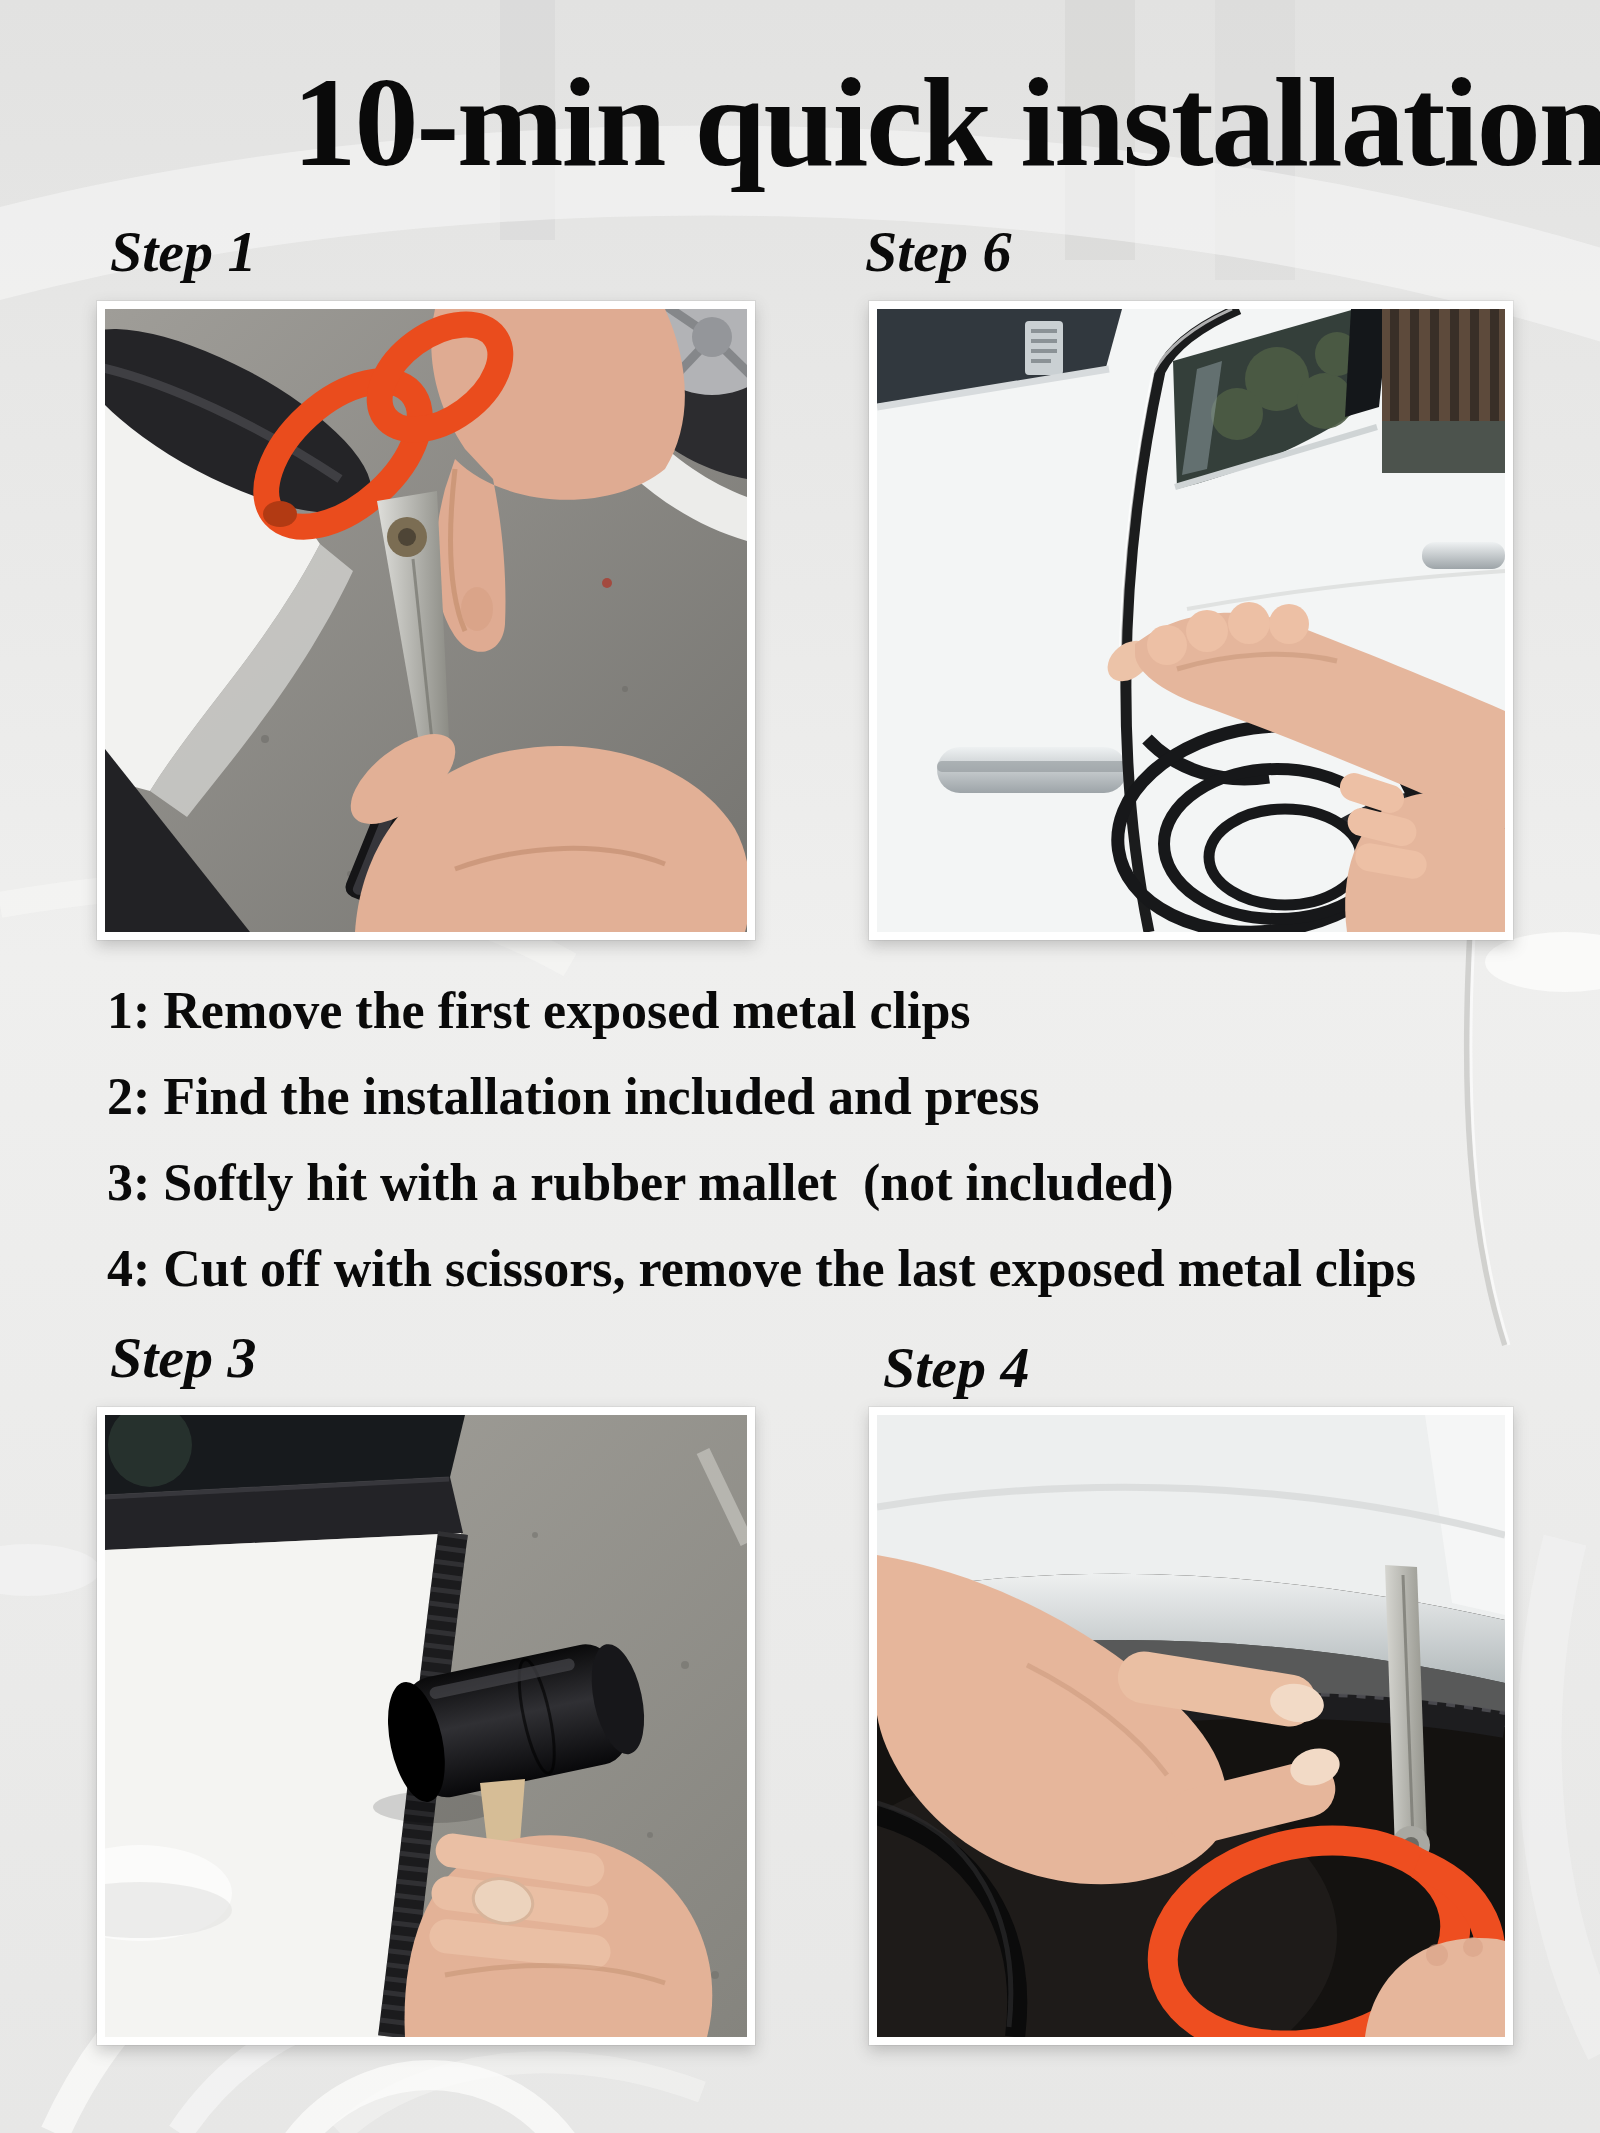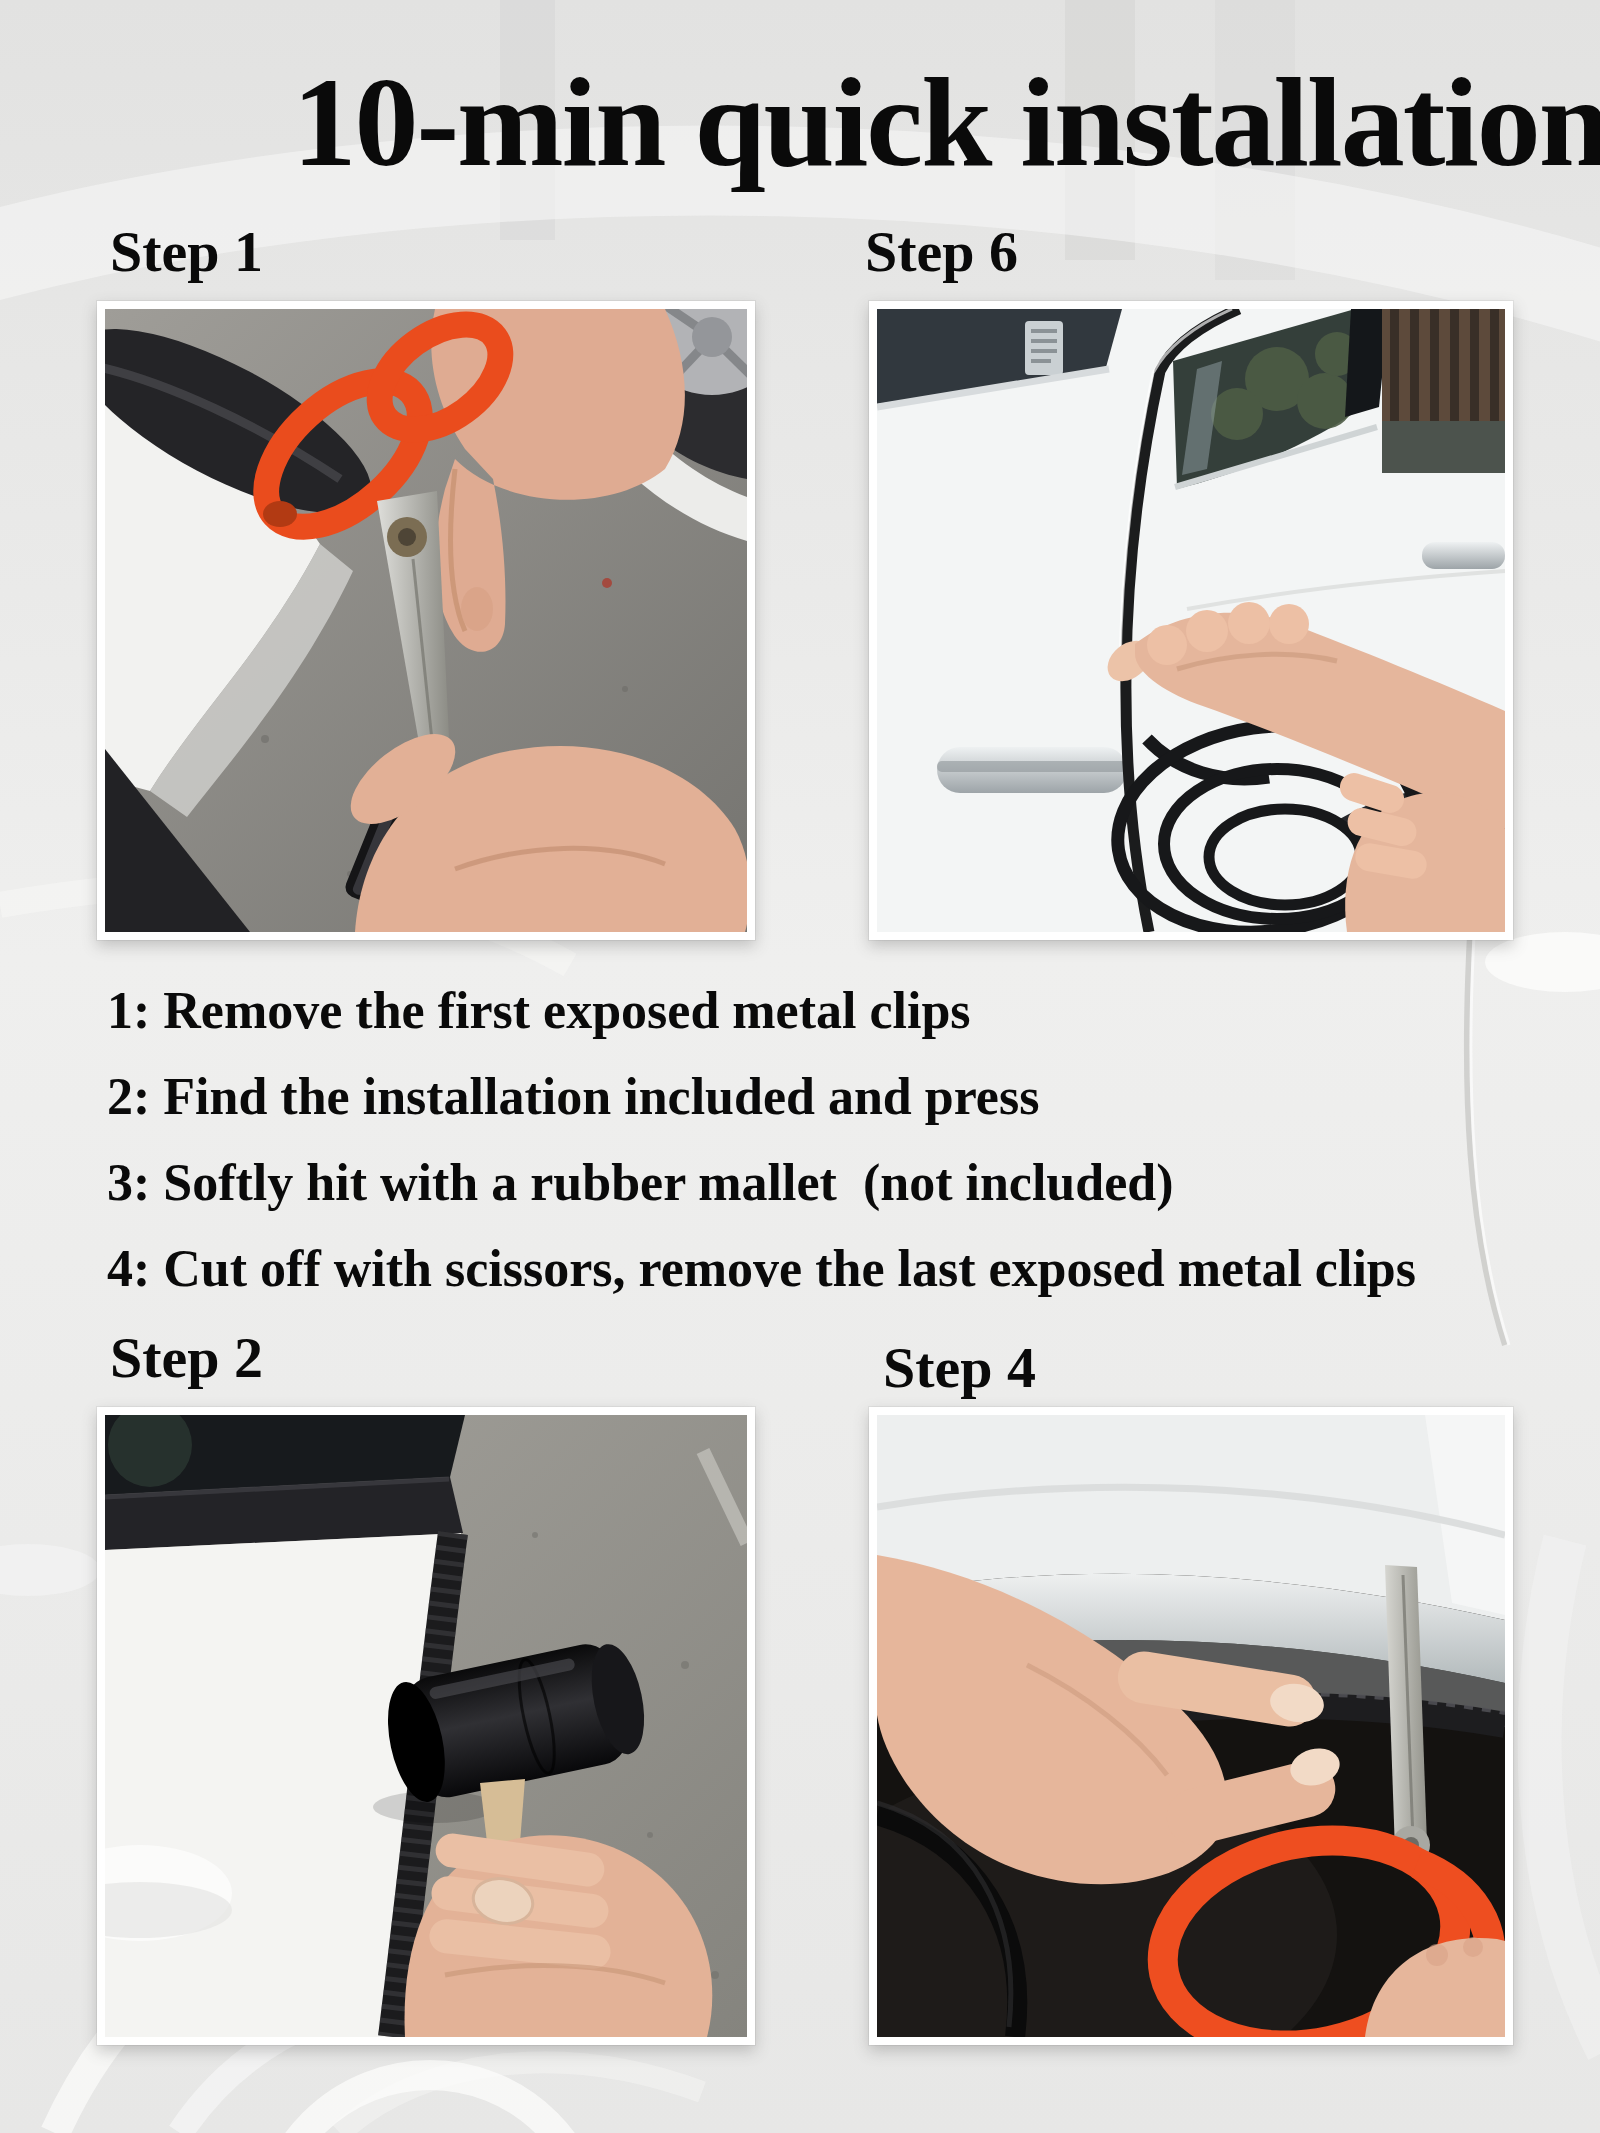--- a/index.html
+++ b/index.html
@@ -9,21 +9,21 @@
     background:var(--background-gray,#e8e8e7);
   }
   .bg-art{position:absolute;left:0;top:0;width:100%;height:100%;}
   .title{
     position:absolute;top:44px;left:0;width:100%;margin:8px;
     text-align:right;font-size:128px;font-weight:700;line-height:1.1;
     letter-spacing:-2px;color:var(--text-black,#0a0a0a);
   }
   .step-label{
     position:absolute;margin:0;font-size:58px;font-weight:700;
-    color:var(--text-black,#0d0d0d);line-height:1.1;
+    color:var(--text-black,#0d0d0d);line-height:1.1;font-style:italic;
   }
   #step-label-1{left:110px;top:220px;}
   #step-label-2{left:865px;top:220px;}
   #step-label-3{left:110px;top:1326px;}
   #step-label-4{left:883px;top:1336px;}
   .photo{
     position:absolute;background:#ffffff;padding:8px;margin:0;
     box-shadow:0 0 0 1px rgba(0,0,0,0.05), 0 6px 14px rgba(90,90,90,0.30);
   }
   .photo svg{display:block;}
@@ -66,21 +66,21 @@
       <path d="M180,2133 C262,2008 425,1958 645,2012" stroke="#f7f7f6" stroke-width="26" fill="none" opacity="0.7"></path>
       <path d="M340,2133 C422,2058 562,2040 702,2092" stroke="#f3f3f2" stroke-width="22" fill="none" opacity="0.6"></path>
       <circle cx="430" cy="2240" r="165" stroke="#fbfbfa" stroke-width="30" fill="none" opacity="0.8"></circle>
     </g>
   </svg>
 
   <h1 class="title">10-min quick installation</h1>
 
   <h2 class="step-label" id="step-label-1">Step 1</h2>
   <h2 class="step-label" id="step-label-2">Step 6</h2>
-  <h2 class="step-label" id="step-label-3">Step 2</h2>
+  <h2 class="step-label" id="step-label-3">Step 3</h2>
   <h2 class="step-label" id="step-label-4">Step 4</h2>
 
   <figure class="photo" id="photo-1">
     <svg width="642" height="623" viewBox="0 0 642 623" preserveAspectRatio="none">
       <defs>
         <linearGradient id="p1a" x1="0" y1="0" x2="1" y2="1">
           <stop offset="0" stop-color="#9f9d98"></stop>
             <stop offset="1" stop-color="#757470"></stop>
         </linearGradient>
         <linearGradient id="p1m" x1="0" y1="0" x2="1" y2="0">

